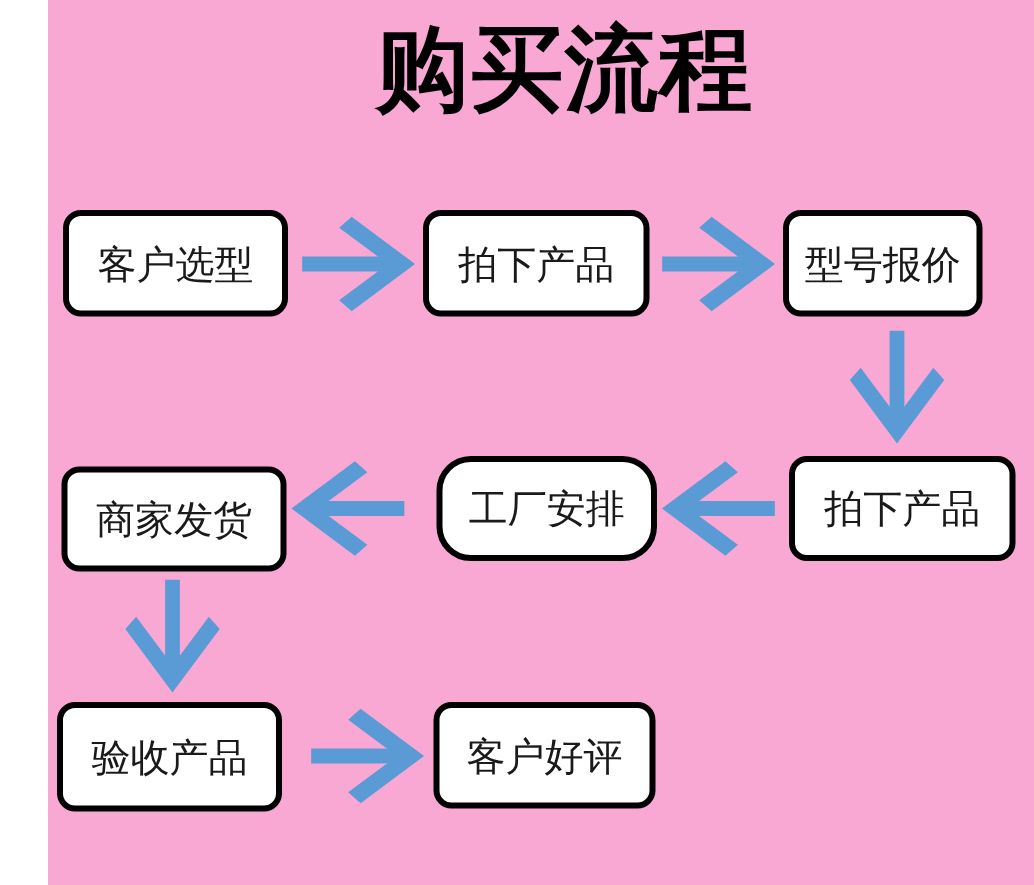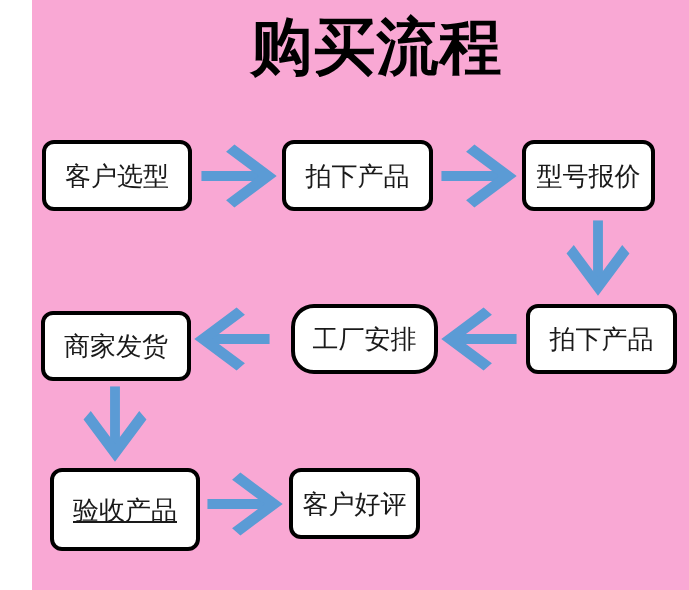--- a/index.html
+++ b/index.html
@@ -75,24 +75,24 @@
       </div>
       <div class="node" style="left: 9px; top: 311px; width: 150px; height: 70px; border-color: rgb(0, 0, 0); background: rgb(255, 255, 255); color: rgb(26, 26, 26);">
         <span>商家发货</span>
       </div>
       <div class="node" style="left: 259px; top: 304px; width: 147px; height: 70px; border-color: rgb(0, 0, 0); background: rgb(255, 255, 255); color: rgb(26, 26, 26); border-radius: 23px;">
         <span>工厂安排</span>
       </div>
       <div class="node" style="left: 494px; top: 304px; width: 151px; height: 70px; border-color: rgb(0, 0, 0); background: rgb(255, 255, 255); color: rgb(26, 26, 26);">
         <span>拍下产品</span>
       </div>
-      <div class="node" style="left: 18px; top: 468px; width: 150px; height: 83px; border-color: rgb(0, 0, 0); background: rgb(255, 255, 255); color: rgb(26, 26, 26); text-decoration: underline;">
+      <div class="node" style="left: 6px; top: 468px; width: 150px; height: 73px; border-color: rgb(0, 0, 0); background: rgb(255, 255, 255); color: rgb(26, 26, 26);">
         <span>验收产品</span>
       </div>
-      <div class="node" style="left: 257px; top: 468px; width: 131px; height: 71px; border-color: rgb(0, 0, 0); background: rgb(255, 255, 255); color: rgb(26, 26, 26);">
+      <div class="node" style="left: 257px; top: 468px; width: 148px; height: 71px; border-color: rgb(0, 0, 0); background: rgb(255, 255, 255); color: rgb(26, 26, 26);">
         <span>客户好评</span>
       </div>
     </div>
   <div id="arrows-layer">
       <div class="arrow" style="left: 168px; top: 147px; width: 72px; height: 58px;">
         <svg width="72" height="58" viewBox="0 0 100 100" preserveAspectRatio="none">
           <g>
             <line x1="2" y1="50" x2="86" y2="50" stroke="#5B9BD5" stroke-width="17" stroke-linecap="butt"></line>
             <polyline points="42,2 94,50 42,98" fill="none" stroke="#5B9BD5" stroke-width="17" stroke-linecap="butt" stroke-linejoin="miter"></polyline>
           </g>

